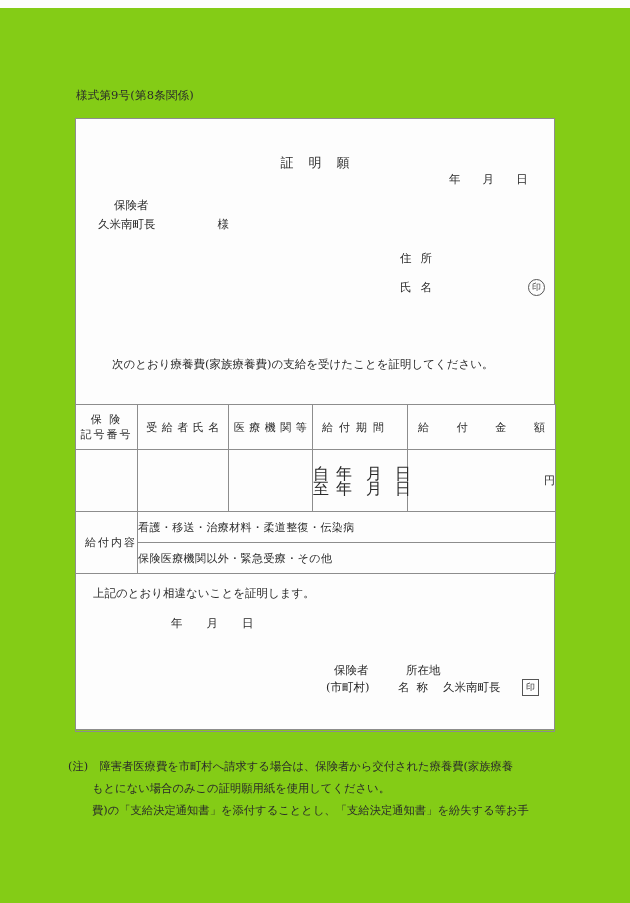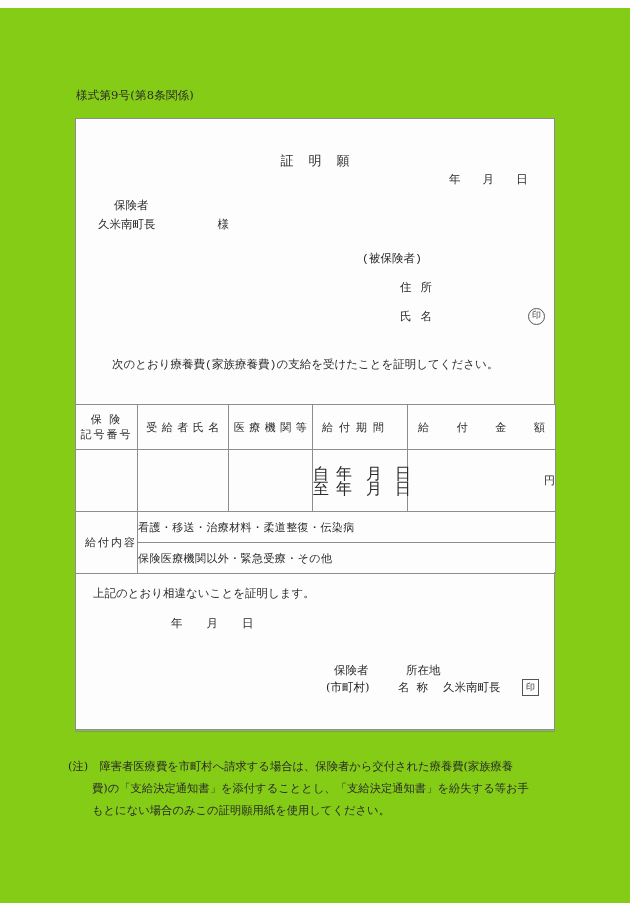--- a/index.html
+++ b/index.html
@@ -45,21 +45,20 @@
     box-sizing: border-box;
     background: #fdfdfd;
   }
 
   
   .upper {
     position: absolute;
     left: 0; top: 0;
     width: 100%;
     height: 285px;
-    font-family: Liberation Mono, monospace;
   }
   .title-row {
     position: absolute;
     left: 0; top: 33px;
     width: 100%;
     text-align: center;
   }
   .doc-title {
     font-size: 13px;
     letter-spacing: 15px;
@@ -279,21 +278,20 @@
       </div>
 
       <div class="insurer-block">
         <div class="insurer-label">保険者</div>
         <div class="insurer-name-row">
           <span class="insurer-name">久米南町長</span><span class="sama">様</span>
         </div>
       </div>
 
       <div class="insured-block">
-        <div class="insured-head">(被保険者)</div>
         <div class="insured-row">
           <span class="insured-key">住所</span>
         </div>
         <div class="insured-row">
           <span class="insured-key">氏名</span>
           <span class="seal-circle">印</span>
         </div>
       </div>
 
       <div class="request-sentence">次のとおり療養費(家族療養費)の支給を受けたことを証明してください。</div>
@@ -377,17 +375,17 @@
           <span class="sign-val">久米南町長</span>
           <span class="seal-box">印</span>
         </div>
       </div>
     </div>
 
   </div>
 
   <div class="footnote">
     <div class="fn-line">(注)　障害者医療費を市町村へ請求する場合は、保険者から交付された療養費(家族療養</div>
+    <div class="fn-line ind">もとにない場合のみこの証明願用紙を使用してください。</div>
     <div class="fn-line ind">費)の「支給決定通知書」を添付することとし、「支給決定通知書」を紛失する等お手</div>
-    <div class="fn-line ind">もとにない場合のみこの証明願用紙を使用してください。</div>
   </div>
 
 </div>
 
 </body></html>

